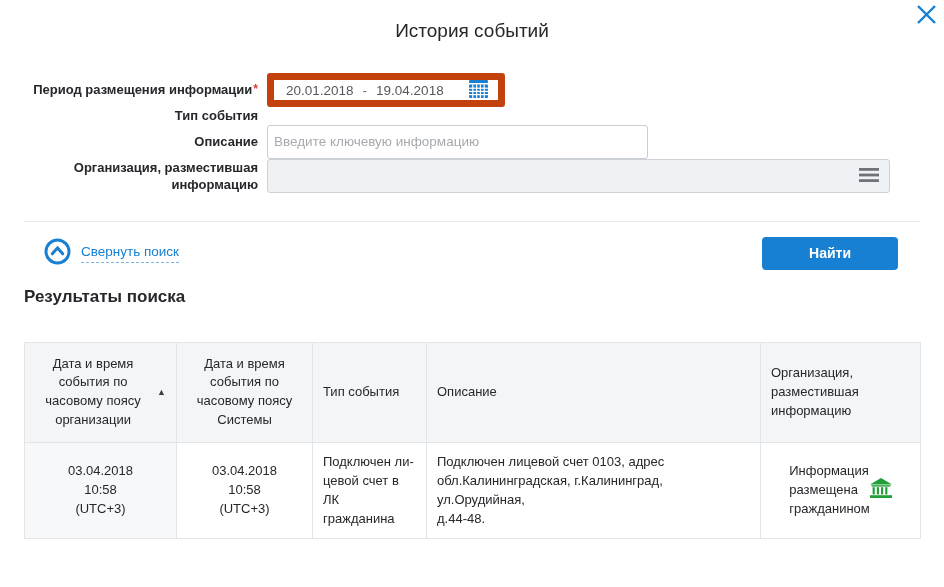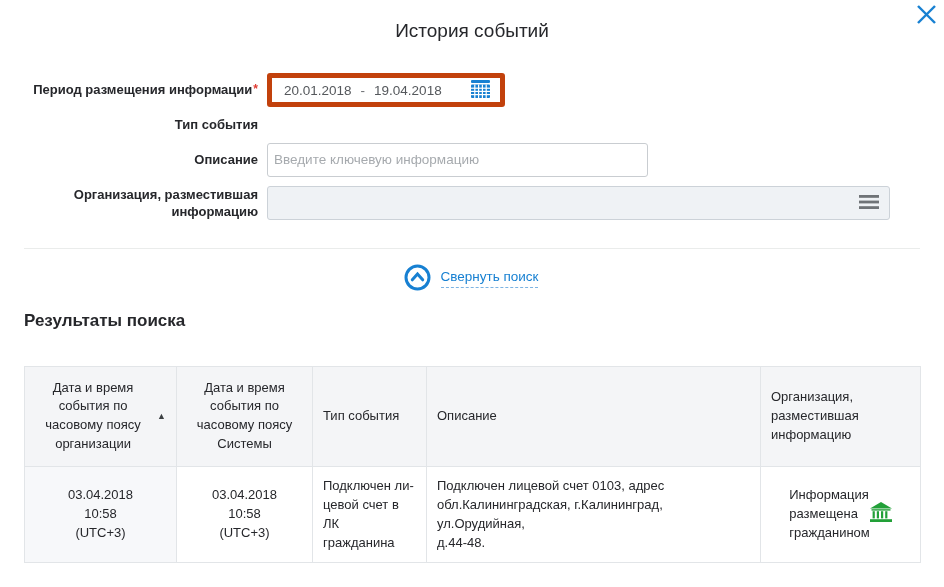--- a/index.html
+++ b/index.html
@@ -23,34 +23,34 @@
   
   .modal-title {
     margin-top: 20px;
     text-align: center;
     font-size: 19px;
     font-weight: 400;
     color: #26272b;
   }
 
   
-  .search-form { margin-top: 31px; display: flex; flex-direction: column; gap: 9px; }
+  .search-form { margin-top: 31px; display: flex; flex-direction: column; }
   .form-row { display: flex; align-items: center; }
   .form-label {
     width: 258px; flex-shrink: 0;
     text-align: right;
     font-size: 13px; font-weight: bold;
     color: #26272b; line-height: 1.35;
   }
   .req { color: #e03a31; font-size: 12px; vertical-align: top; margin-left: 1px; }
   .field-wrap { margin-left: 9px; }
 
   .field-box {
     height: 34px;
-    border: 5px solid #c2410c;
+    border: 7px solid #c2410c;
     border-radius: 3px;
     background: #fff;
     display: flex; align-items: center;
     font-size: 13.5px;
   }
   .date-field { width: 238px; padding: 0 10px 0 12px; color: #55585c; }
   .date-part { white-space: nowrap; }
   .date-dash { margin: 0 9px; color: #6a6d71; }
   .date-field .spacer { flex: 1; }
 
@@ -73,21 +73,21 @@
     border: 1px solid #ccd2d8;
     padding: 0 10px 0 12px;
     cursor: pointer;
   }
   .org-field .spacer { flex: 1; }
 
   
   .divider { margin: 27px 24px 0; border: none; border-top: 1px solid #eaeceb; }
   .actions-row {
     margin: 15px 46px 0 44px;
-    display: flex; justify-content: center; align-items: center;
+    display: flex; justify-content: space-between; align-items: center;
   }
   .collapse-link {
     display: flex; align-items: center; gap: 10px;
     background: none; border: none; cursor: pointer;
   }
   .collapse-text {
     font-size: 13.5px; color: #1780d2;
     border-bottom: 1px dashed #7db4e3;
     padding-bottom: 3px;
     font-family: "Liberation Sans", sans-serif;
@@ -217,20 +217,21 @@
 <div class="actions-row">
   <button class="collapse-link">
     <span>
       <svg width="27" height="27" viewBox="0 0 27 27">
         <circle cx="13.5" cy="13.5" r="11.5" fill="none" stroke="#1780d2" stroke-width="3"></circle>
         <polyline points="8.3,15.8 13.5,10 18.7,15.8" fill="none" stroke="#1780d2" stroke-width="3" stroke-linecap="round" stroke-linejoin="miter"></polyline>
       </svg>
     </span>
     <span class="collapse-text">Свернуть поиск</span>
   </button>
+  <button class="find-btn">Найти</button>
 </div>
 
 <h2 class="results-heading">Результаты поиска</h2>
 
 <table class="results-table">
   <colgroup>
     <col style="width:152px">
       <col style="width:136px">
       <col style="width:114px">
       <col style="width:334px">

